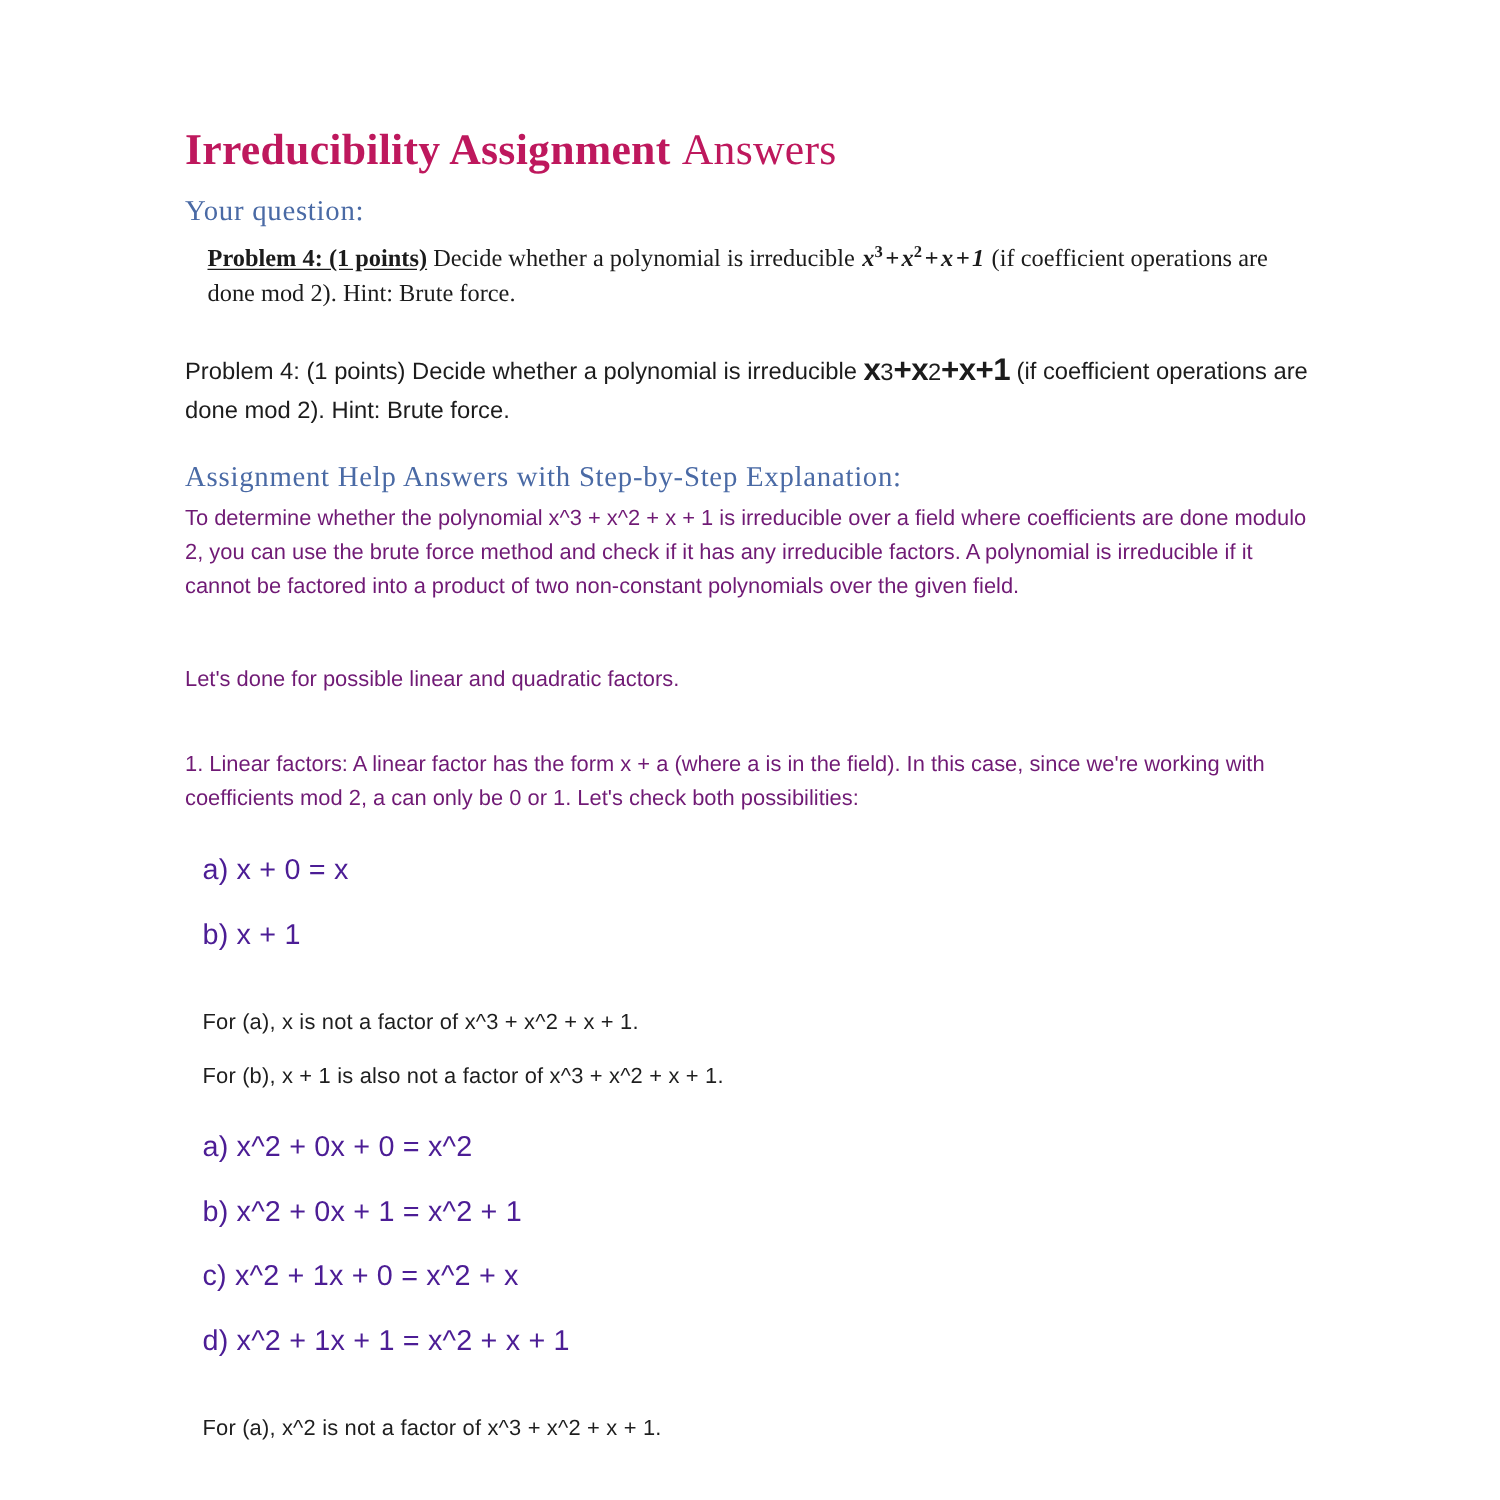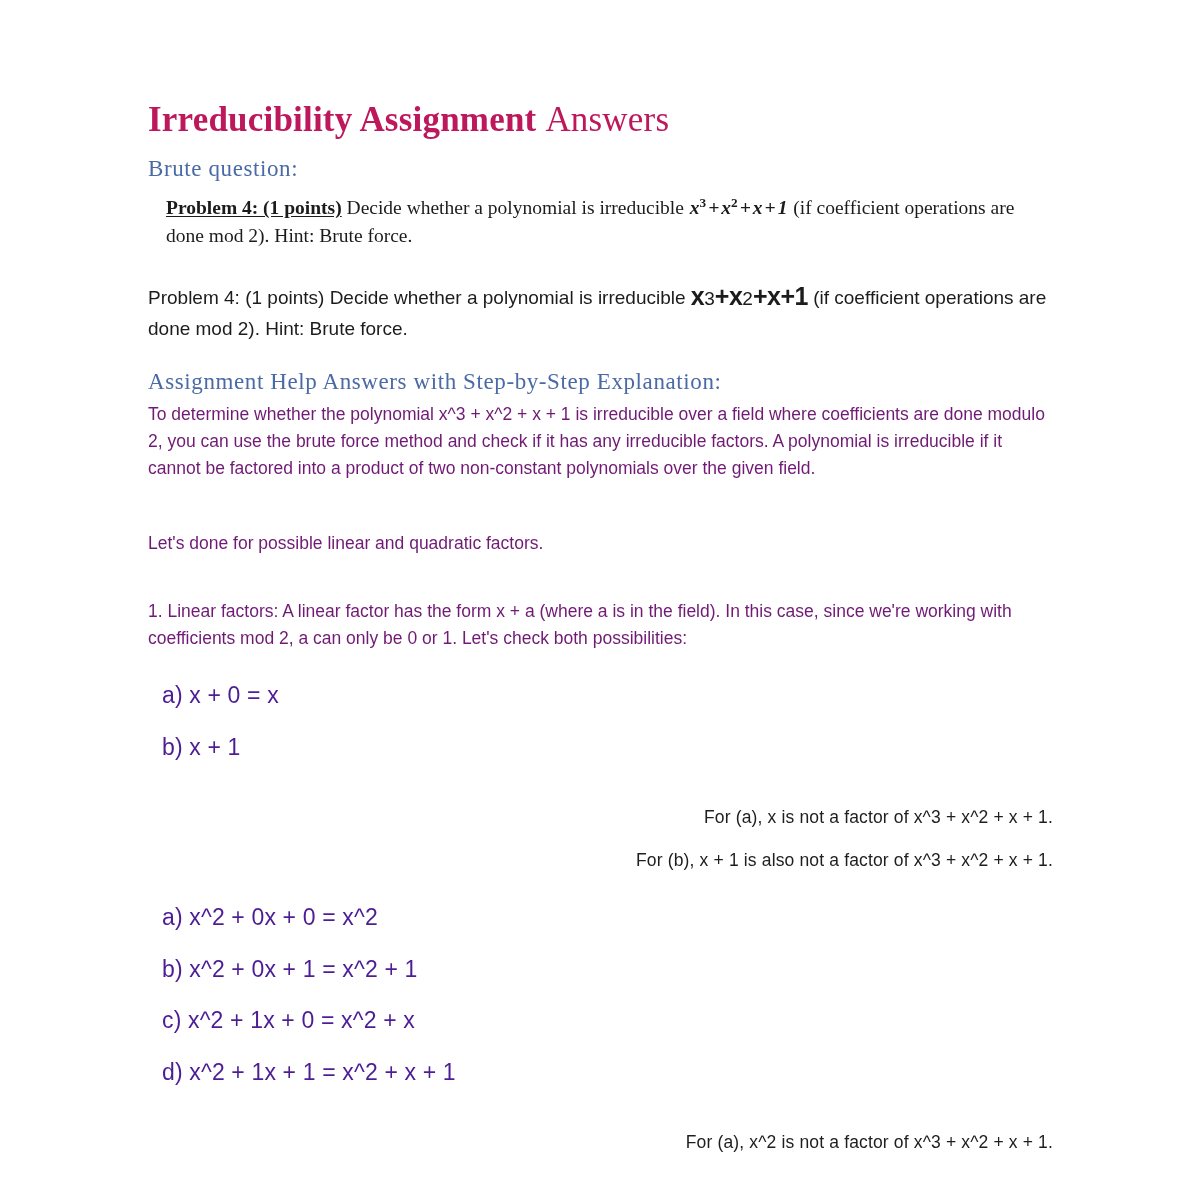--- a/index.html
+++ b/index.html
@@ -121,42 +121,41 @@
     color: #4c1d95;
     margin: 0 0 16px 14px;
     letter-spacing: 0.15px;
   }
   .opt-item:last-child { margin-bottom: 0; }
 
   .concl-list {
     margin: 38px 0 0 0;
     padding: 0;
     list-style: none;
-    text-align: right;
   }
   .concl-item {
     font-size: 17.5px;
     line-height: 1.55;
     color: #1e1e1e;
     margin: 0 0 16px 14px;
     letter-spacing: 0.15px;
   }
   .concl-item:last-child { margin-bottom: 0; }
 </style>
 </head>
 <body>
 
 <div class="page">
 
   <h1 class="doc-title">
     <span class="t-bold">Irreducibility Assignment</span>
     <span class="t-reg">Answers</span>
   </h1>
 
-  <h2 class="blue-heading heading-question">Brute question:</h2>
+  <h2 class="blue-heading heading-question">Your question:</h2>
 
   <div class="question-image">
     <span class="lead">Problem 4: (1 points)</span><span> Decide whether a polynomial is irreducible </span><span class="mathi"><span>x</span><sup>3</sup><span class="op">+</span><span>x</span><sup>2</sup><span class="op">+</span><span>x</span><span class="op">+</span><span>1</span></span><span> (if coefficient operations are done mod 2).  Hint: Brute force.</span>
   </div>
 
   <p class="restate"><span>Problem 4: (1 points) Decide whether a polynomial is irreducible </span><span class="flatmath"><span>x</span><span class="ex">3</span><span>+</span><span>x</span><span class="ex">2</span><span>+</span><span>x</span><span>+</span><span>1</span></span><span> (if coefficient operations are done mod 2). Hint: Brute force.</span></p>
 
   <h2 class="blue-heading heading-answers">Assignment Help Answers with Step-by-Step Explanation:</h2>
 
   <p class="body-text gap-intro">To determine whether the polynomial x^3 + x^2 + x + 1 is irreducible over a field where coefficients are done modulo 2, you can use the brute force method and check if it has any irreducible factors. A polynomial is irreducible if it cannot be factored into a product of two non-constant polynomials over the given field.</p>

